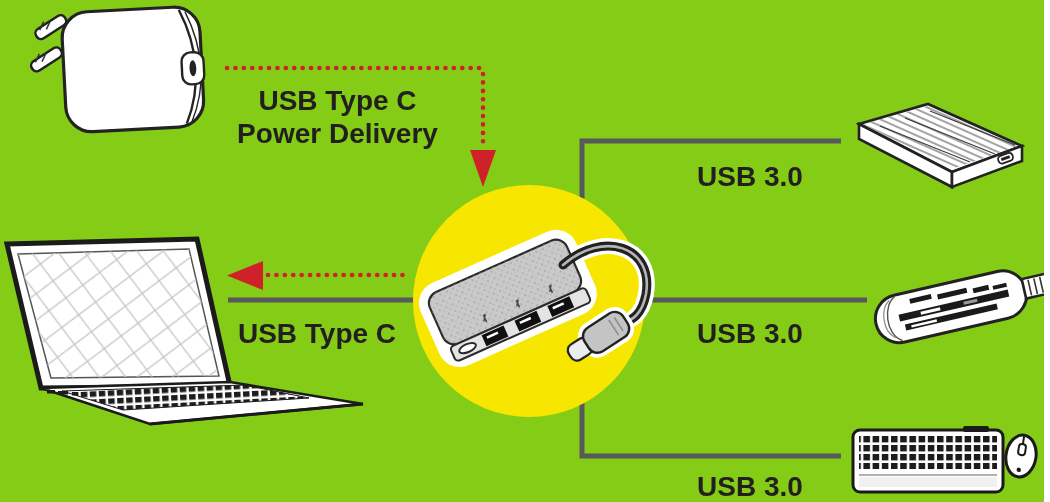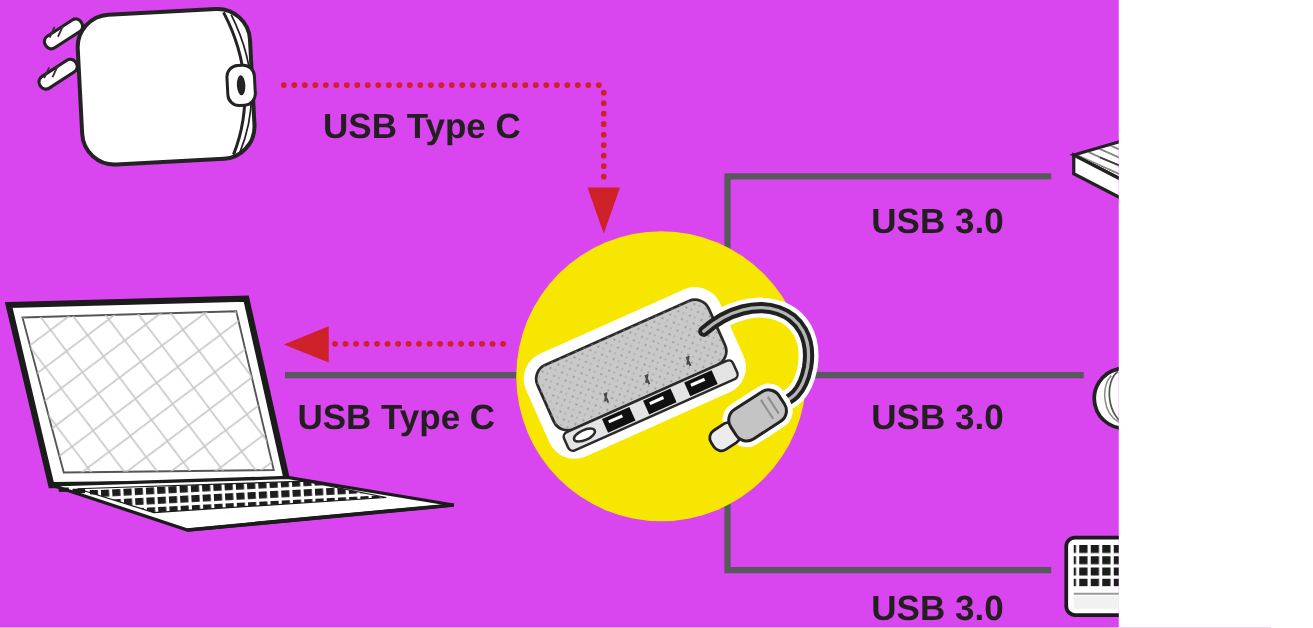--- a/index.html
+++ b/index.html
@@ -1,16 +1,16 @@
 <!DOCTYPE html>
 <html><head>
 <meta charset="utf-8">
 <style>
   html,body{margin:0;padding:0;background:#ffffff;}
-  #canvas{position:relative;width:895px;height:502px;background:#d946ef;overflow:hidden;
+  #canvas{position:relative;width:1044px;height:502px;background:#84cc16;overflow:hidden;
           font-family:"Liberation Sans",sans-serif;}
   .layer{position:absolute;left:0;top:0;}
   .icon-svg{position:absolute;}
   .lbl{position:absolute;font-weight:700;font-size:28px;line-height:33px;color:#231f20;
        text-align:center;white-space:nowrap;}
 </style>
 </head>
 <body>
 
 <div id="canvas">
@@ -203,20 +203,21 @@
       <polygon points="470,150 496,150 483,187" fill="#cf2129"></polygon>
     </g>
     <g>
       <path d="M268,275 L406,275" fill="none" stroke="#cf2129" stroke-width="4.6" stroke-linecap="round" stroke-dasharray="0.1 8.3"></path>
       <polygon points="263,261 263,290 227,275.5" fill="#cf2129"></polygon>
     </g>
   </svg>
 
   <div class="lbl" style="left:195px;top:84px;width:285px;">
     <div>USB Type C</div>
+    <div>Power Delivery</div>
   </div>
 
   <div class="lbl" style="left:212px;top:317px;width:210px;">USB Type C</div>
 
   <div class="lbl" style="left:680px;top:160px;width:140px;">USB 3.0</div>
 
   <div class="lbl" style="left:680px;top:317px;width:140px;">USB 3.0</div>
 
   <div class="lbl" style="left:680px;top:470px;width:140px;">USB 3.0</div>
 

